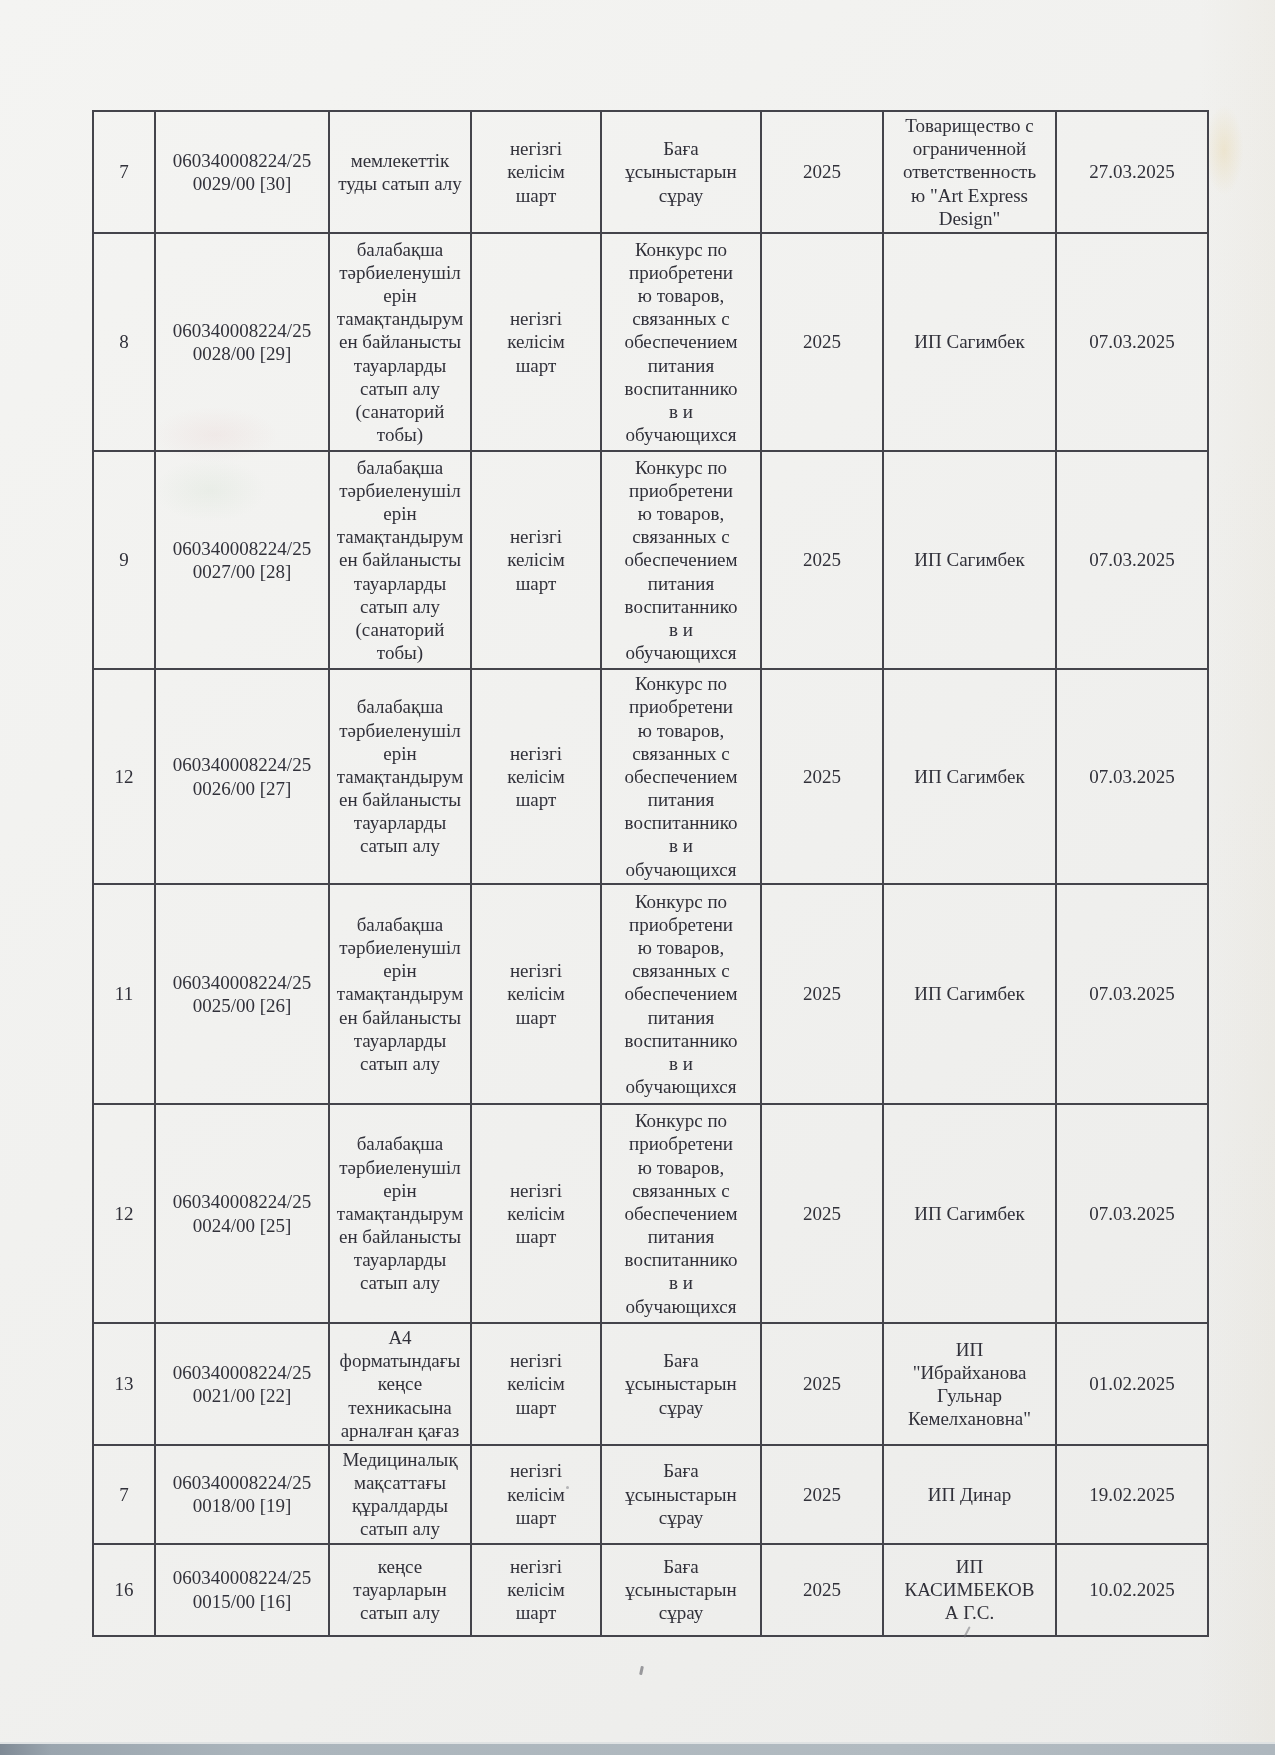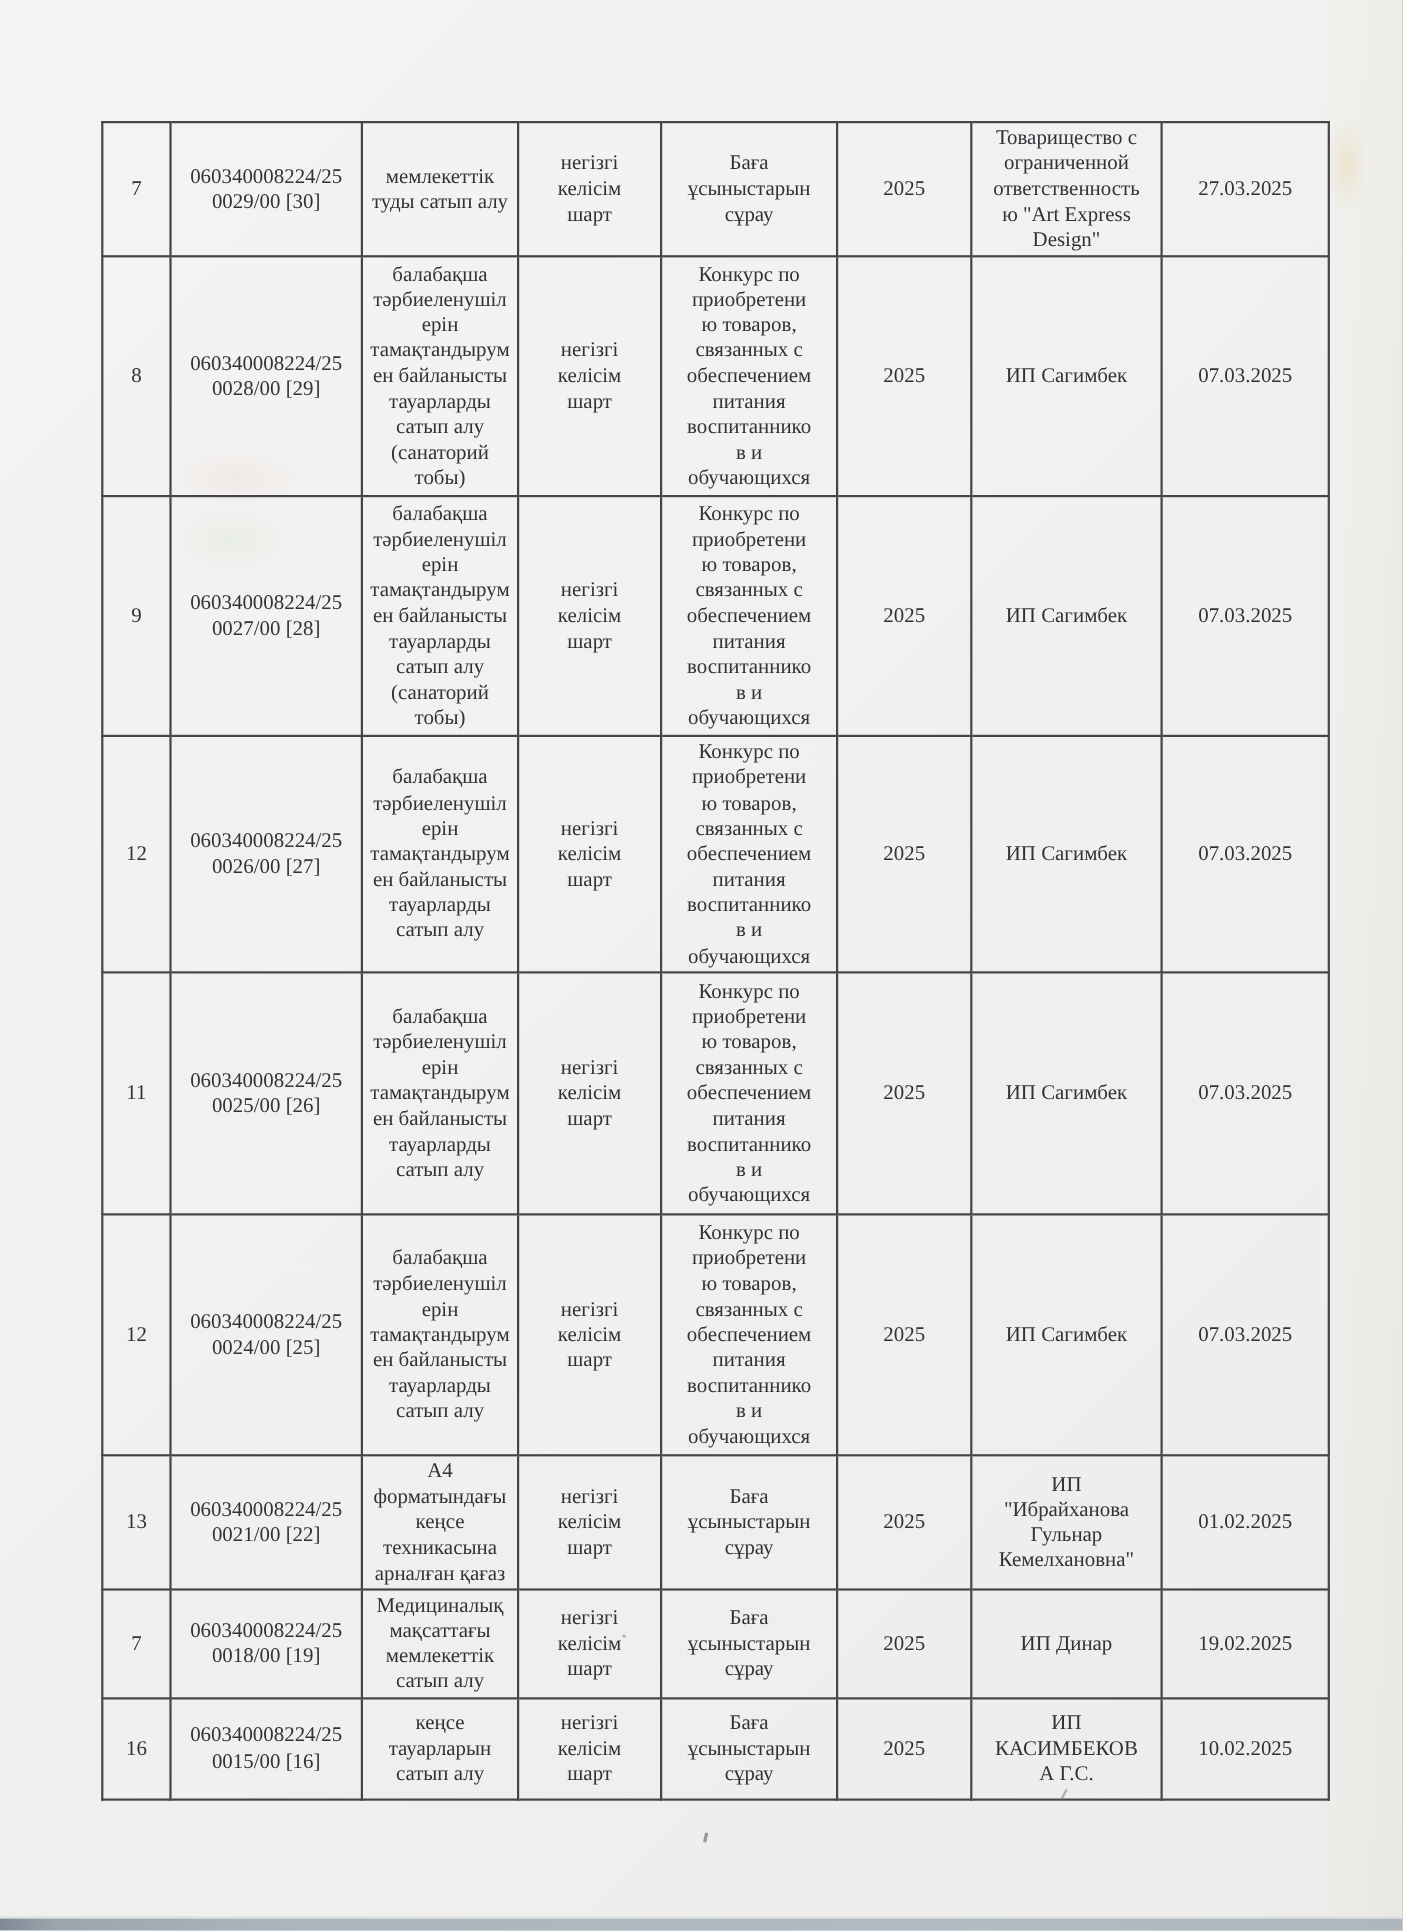--- a/index.html
+++ b/index.html
@@ -249,21 +249,21 @@
 Гульнар
 Кемелхановна"</td>
         <td>01.02.2025</td>
       </tr>
       <tr>
         <td>7</td>
         <td>060340008224/25
 0018/00 [19]</td>
         <td>Медициналық
 мақсаттағы
-мемлекеттік
+құралдарды
 сатып алу</td>
         <td>негізгі
 келісім
 шарт</td>
         <td>Баға
 ұсыныстарын
 сұрау</td>
         <td>2025</td>
         <td>ИП Динар</td>
         <td>19.02.2025</td>

